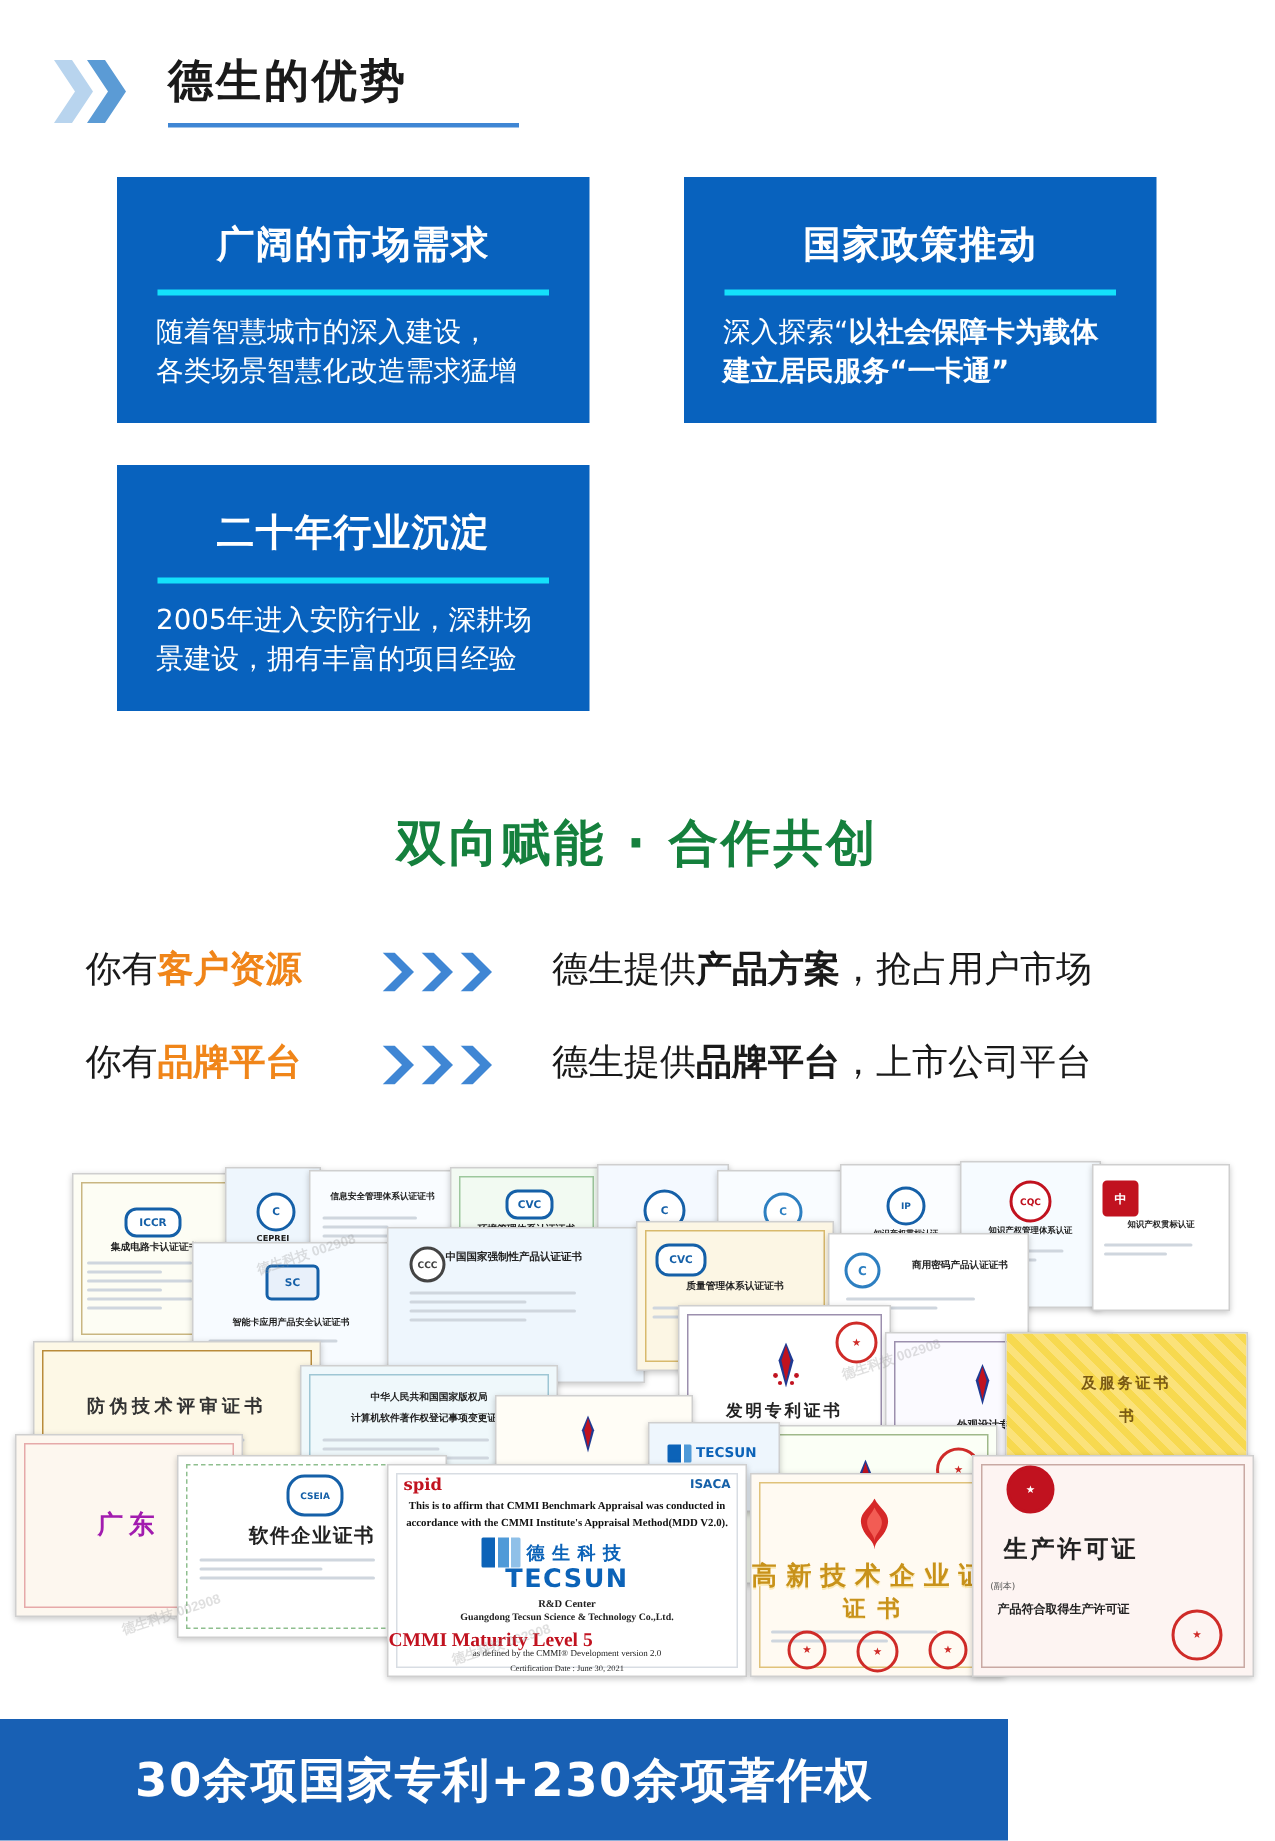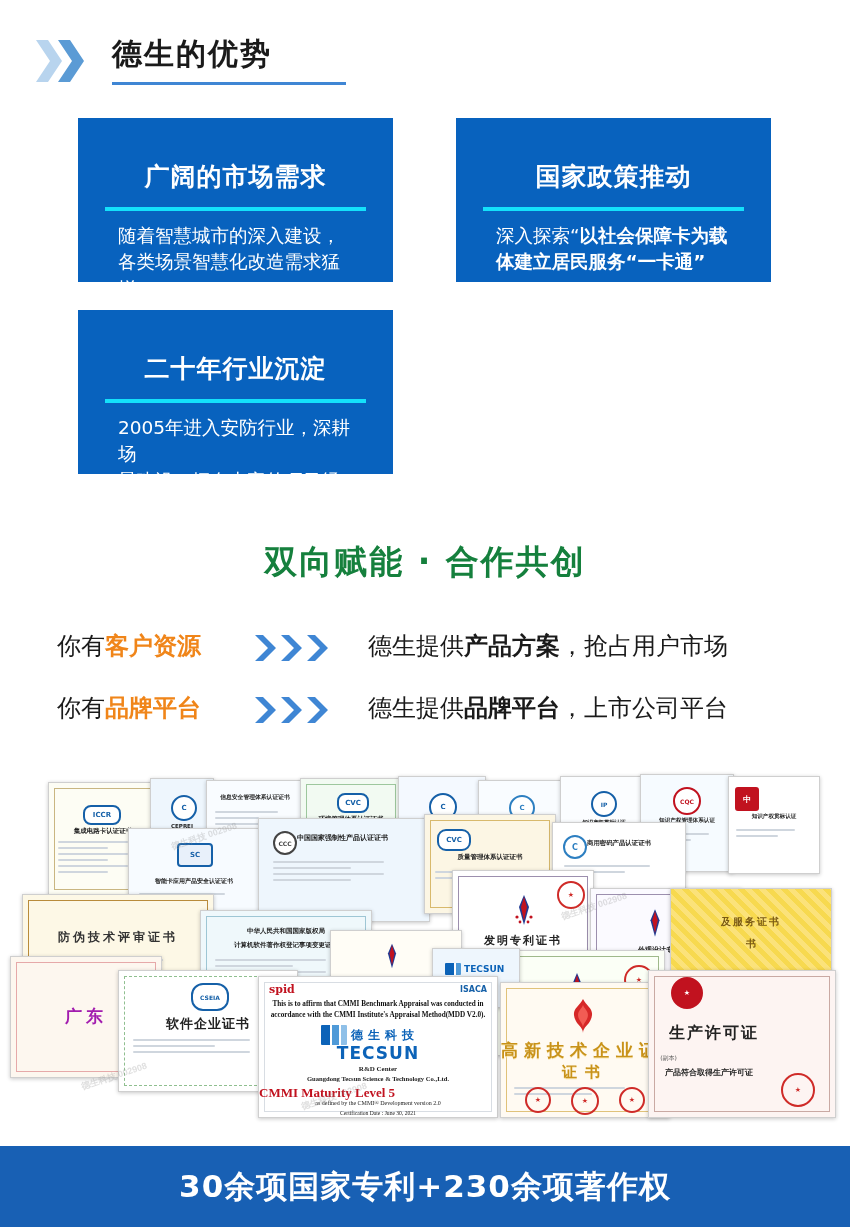--- a/index.html
+++ b/index.html
@@ -31,21 +31,21 @@
     position:absolute;left:112px;top:48px;width:234px;height:3px;
     background:#3f86d4;
   }
 
   
   .cards{position:absolute;left:0;top:118px;width:850px;height:360px;}
   .card{
     position:absolute;width:315px;height:164px;
     background:#0862BE;
     box-sizing:border-box;
-    padding:16px;
+    padding:2px;
   }
   .card.c1{left:78px;top:0;}
   .card.c2{left:456px;top:0;}
   .card.c3{left:78px;top:192px;}
   .card.c4{left:456px;top:192px;}
   .card-title{
     text-align:center;color:#ffffff;font-weight:bold;
     font-size:25px;letter-spacing:1px;
     padding-top:26px;
     font-family:"DejaVu Sans","Liberation Sans",sans-serif;
@@ -193,21 +193,21 @@
     position:absolute;font-size:8px;font-weight:bold;color:#1560a8;
   }
   .watermark{
     position:absolute;color:rgba(150,150,150,.30);
     font-size:9px;font-weight:bold;transform:rotate(-18deg);
     white-space:nowrap;pointer-events:none;
   }
 
   
   .banner{
-    position:absolute;left:0;top:1146px;width:850px;height:81px;
+    position:absolute;left:0;top:1146px;width:672px;height:81px;
     background:#1860B4;
     display:flex;align-items:center;justify-content:center;
   }
   .banner-text{
     color:#ffffff;font-size:31px;font-weight:bold;letter-spacing:1px;
     font-family:"DejaVu Sans","Liberation Sans",sans-serif;
   }
 </style>
 </head>
 <body>
@@ -405,21 +405,21 @@
       <div class="logo-badge" style="left:12px;top:14px;width:30px;height:18px;border-radius:9px;font-size:7px;">CVC</div>
       <div class="ctitle" style="top:38px;font-size:6.5px;">质量管理体系认证证书</div>
       <div class="lines" style="top:56px;">
           <i class="m"></i>
           <i class="s"></i>
         </div>
     </div>
 
     <div class="cert" style="left:552px;top:52px;width:132px;height:92px;background:#ffffff;">
       <div class="logo-badge" style="left:10px;top:12px;width:20px;height:20px;font-size:8px;border-color:#2d7fc1;color:#2d7fc1;">C</div>
-      <div class="ctitle" style="top:16px;left:34px;right:4px;text-align:left;font-size:6.4px;">商用密码产品认证证书</div>
+      <div class="ctitle" style="top:16px;left:46px;right:4px;text-align:center;font-size:6.4px;">商用密码产品认证证书</div>
       <div class="lines" style="top:42px;">
           <i class="m"></i>
           <i class="s"></i>
         </div>
     </div>
 
     <div class="cert" style="left:452px;top:100px;width:140px;height:104px;background:#ffffff;">
       <div class="inner-border" style="border-color:#9c8fae"></div>
       <div class="flame" style="left:60px;top:24px;">
         <svg width="22" height="30" viewBox="0 0 22 30">

